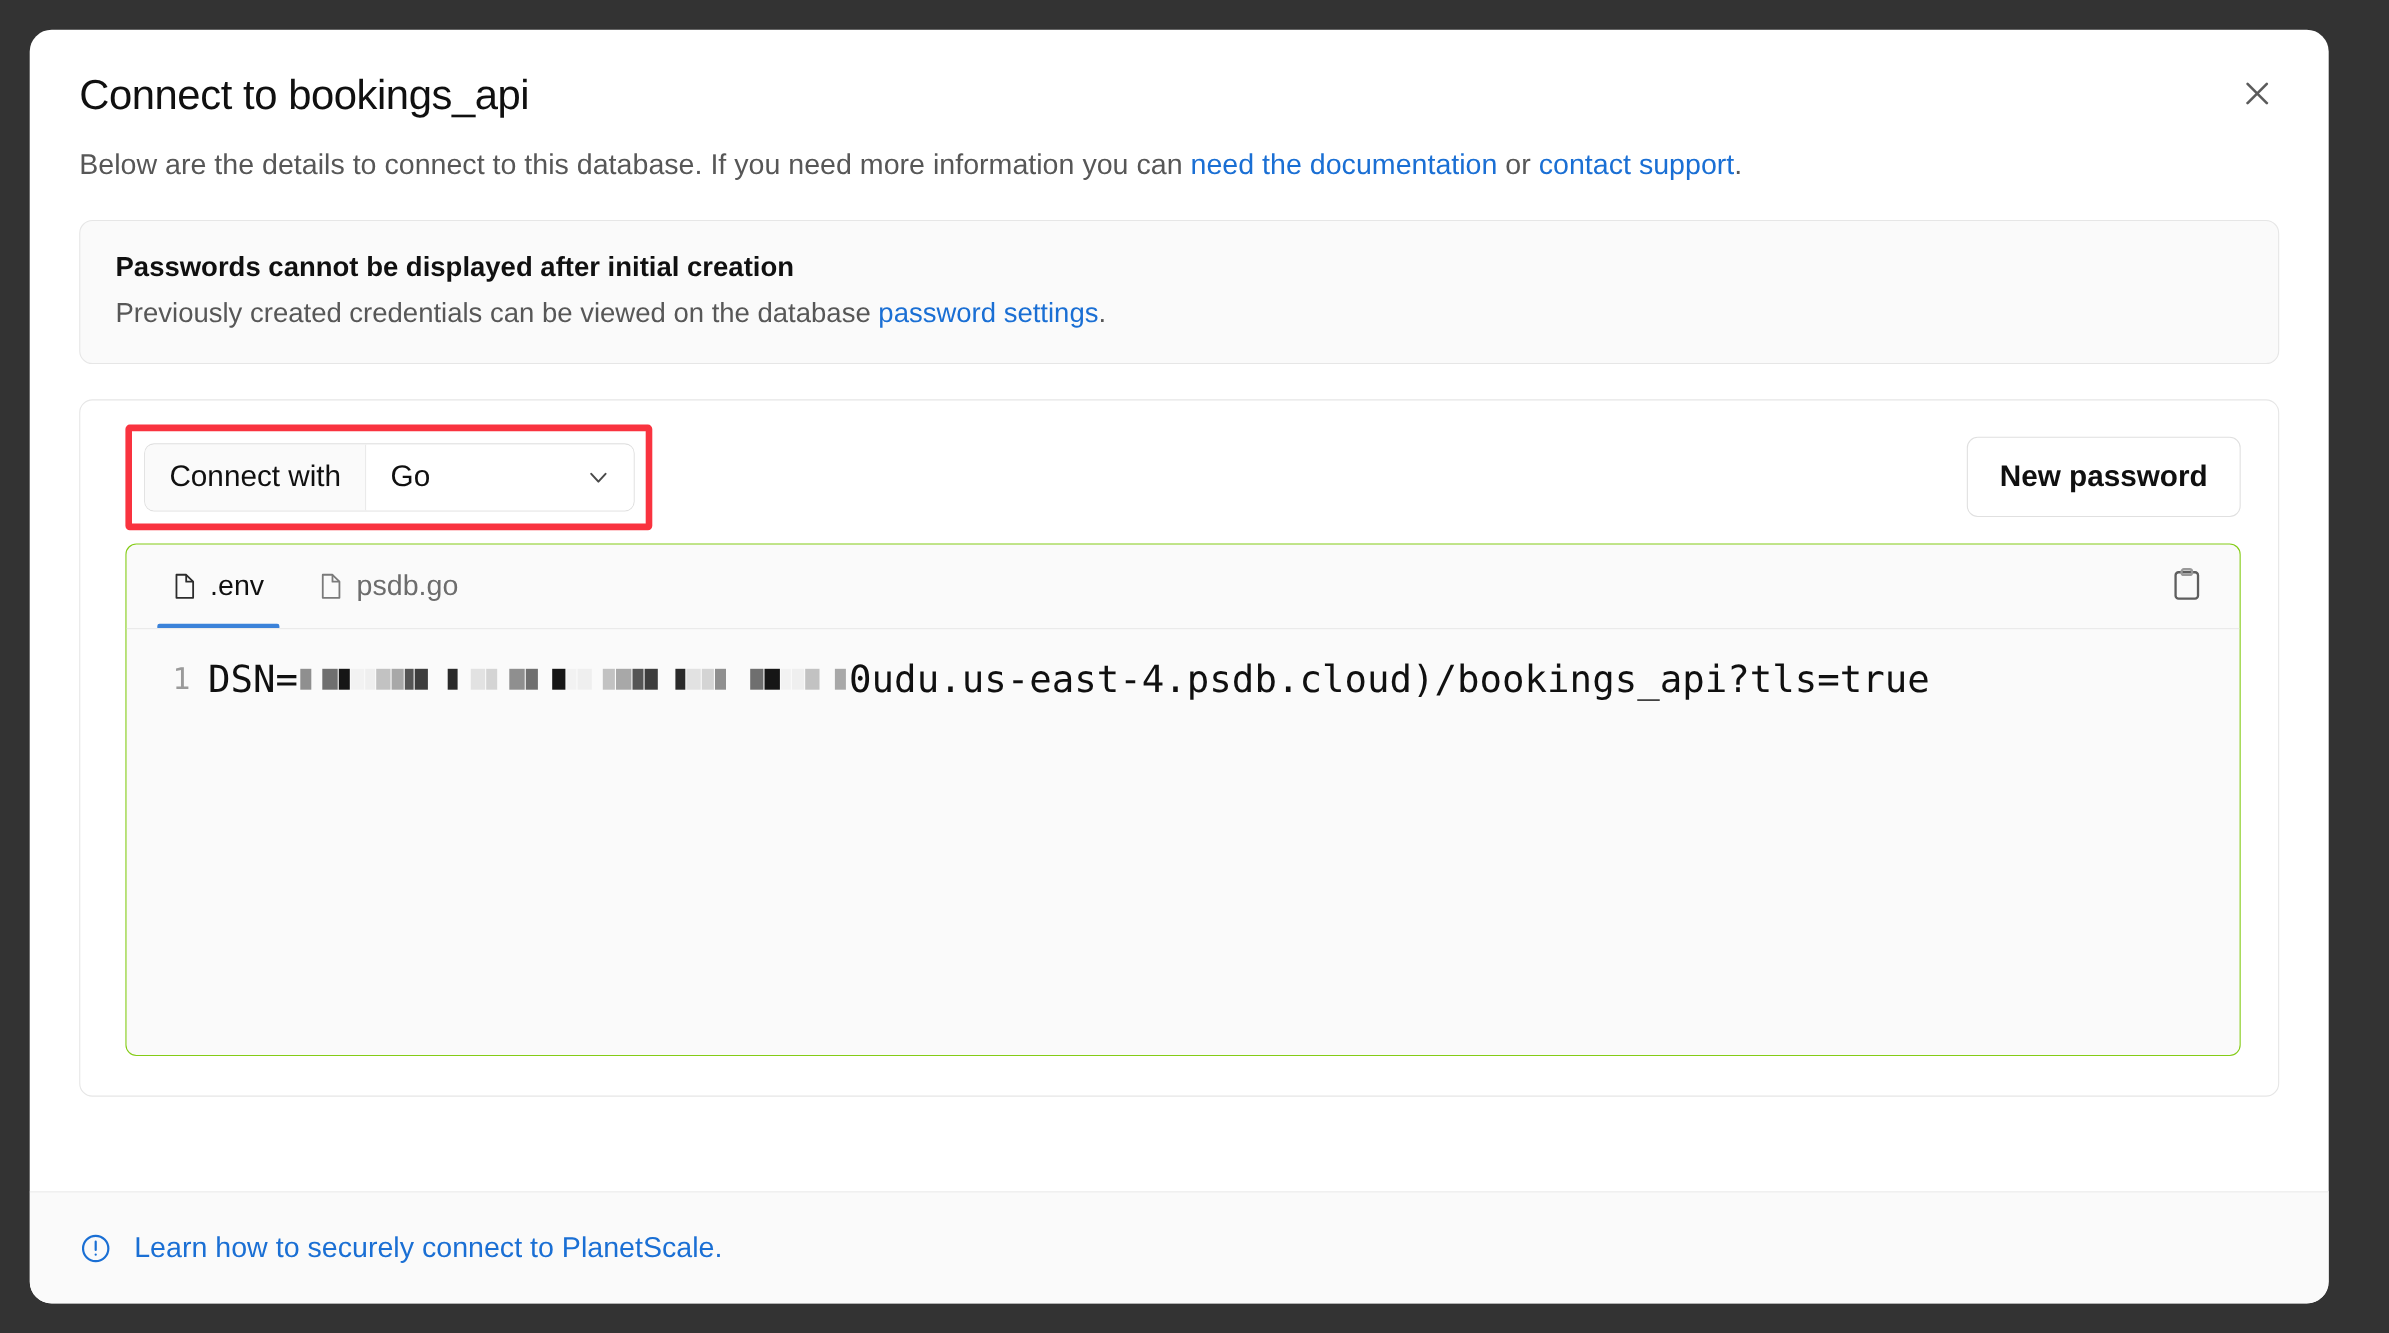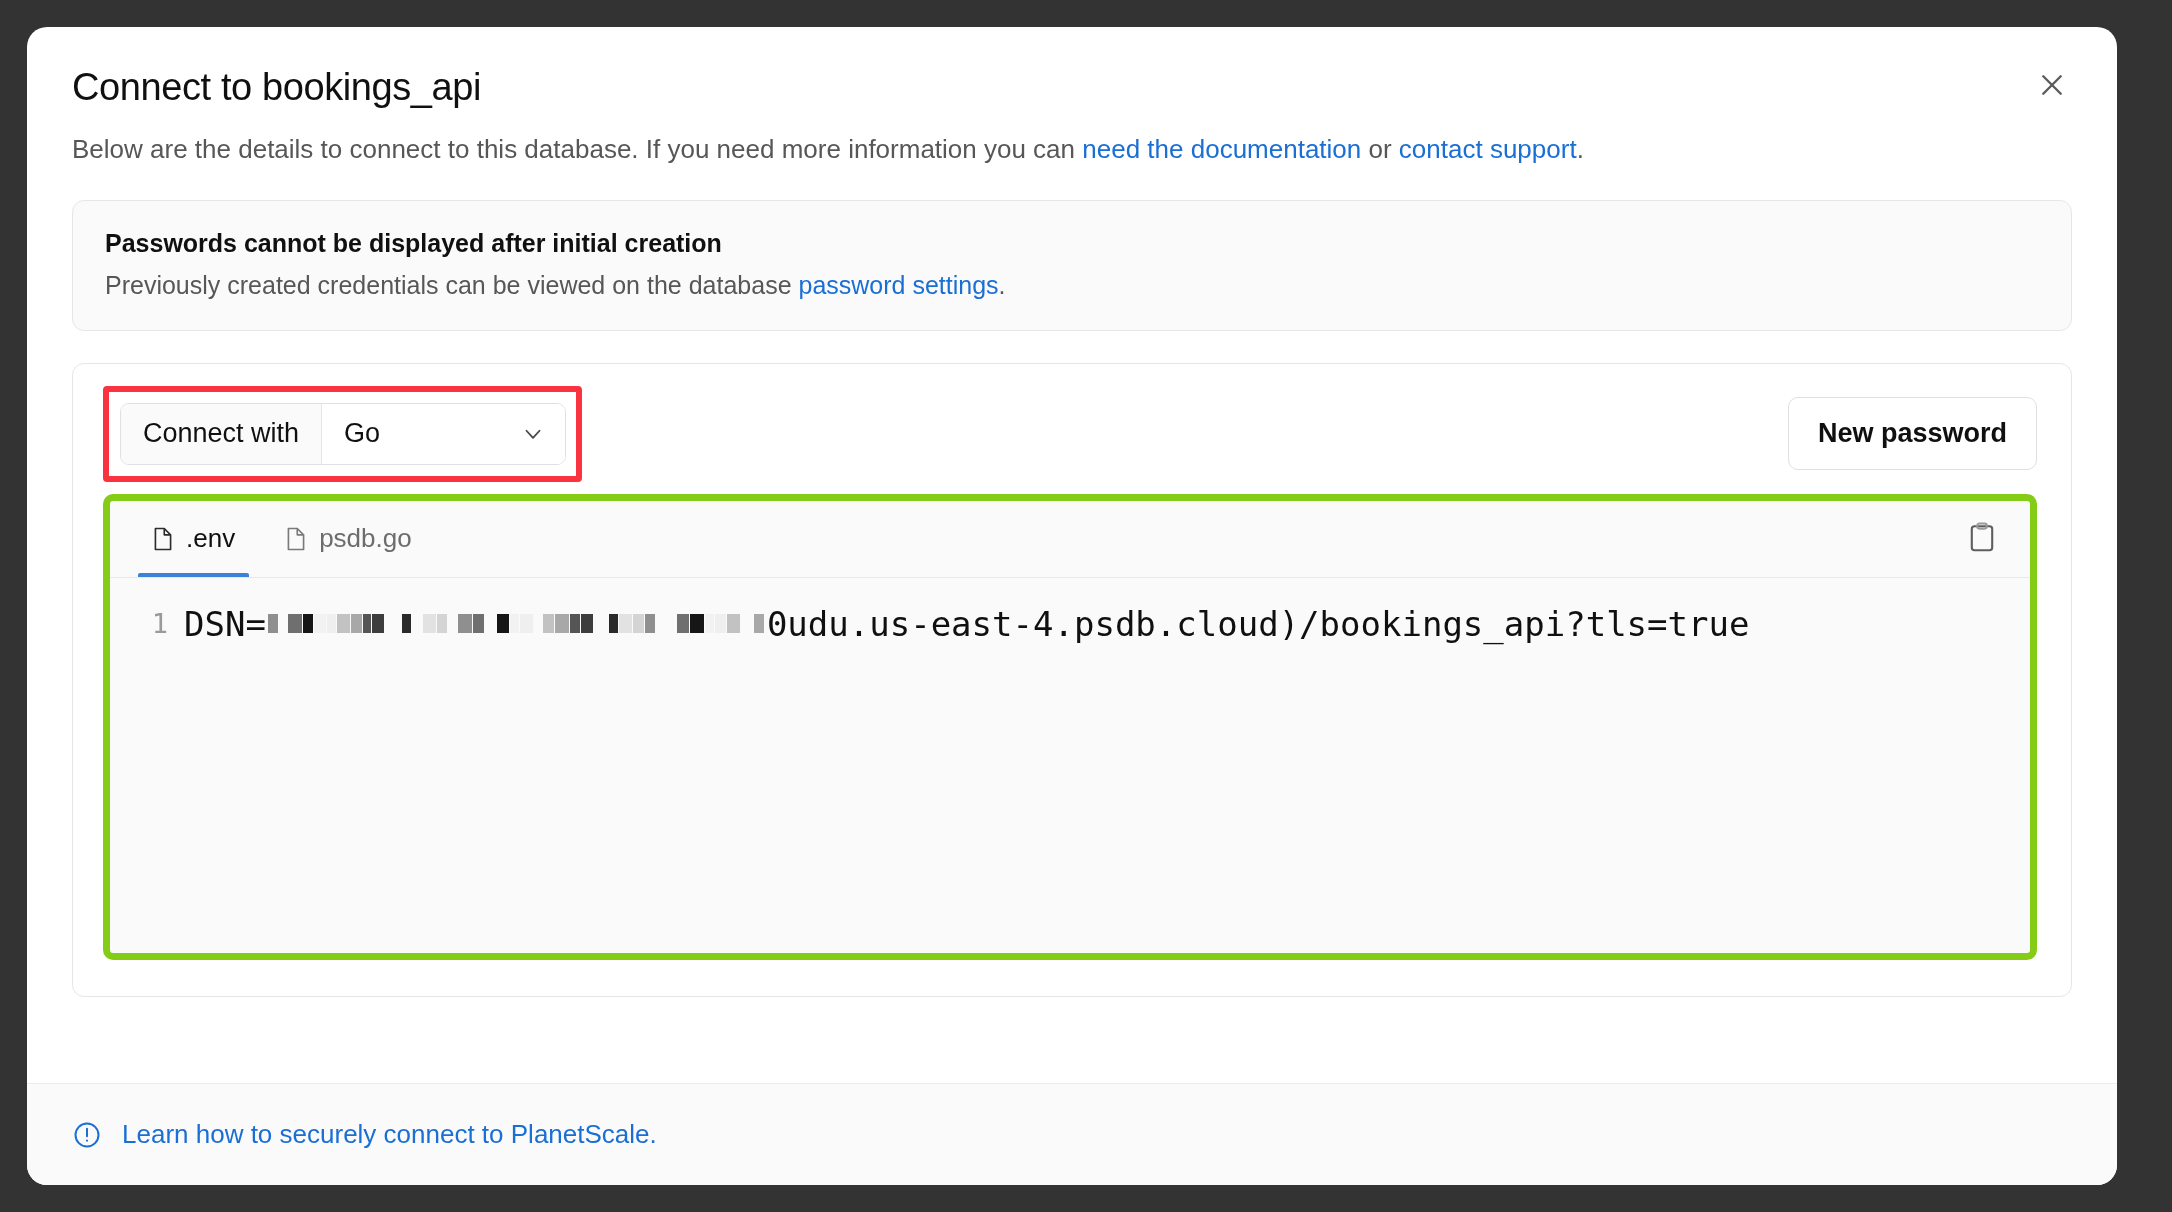--- a/index.html
+++ b/index.html
@@ -92,21 +92,21 @@
     color: #575757;
     line-height: 1.3;
   }
 
   
   .connect-card {
     margin-top: 32px;
     border: 1px solid #e6e6e6;
     border-radius: 12px;
     background: #ffffff;
-    padding: 22px 34px 36px 30px;
+    padding: 22px 34px 36px 41px;
   }
 
   .connect-toolbar {
     display: flex;
     align-items: center;
     justify-content: space-between;
     height: 96px;
   }
 
   
@@ -161,21 +161,21 @@
     color: #101010;
     padding: 0 29px;
     height: 73px;
     cursor: pointer;
     white-space: nowrap;
   }
 
   
   .code-panel {
     margin-top: 12px;
-    border: 7px solid #84cc16;
+    border: 1px solid #84cc16;
     border-radius: 10px;
     background: #fafafa;
     overflow: hidden;
     height: 466px;
     display: flex;
     flex-direction: column;
   }
 
   .code-tabs {
     display: flex;

